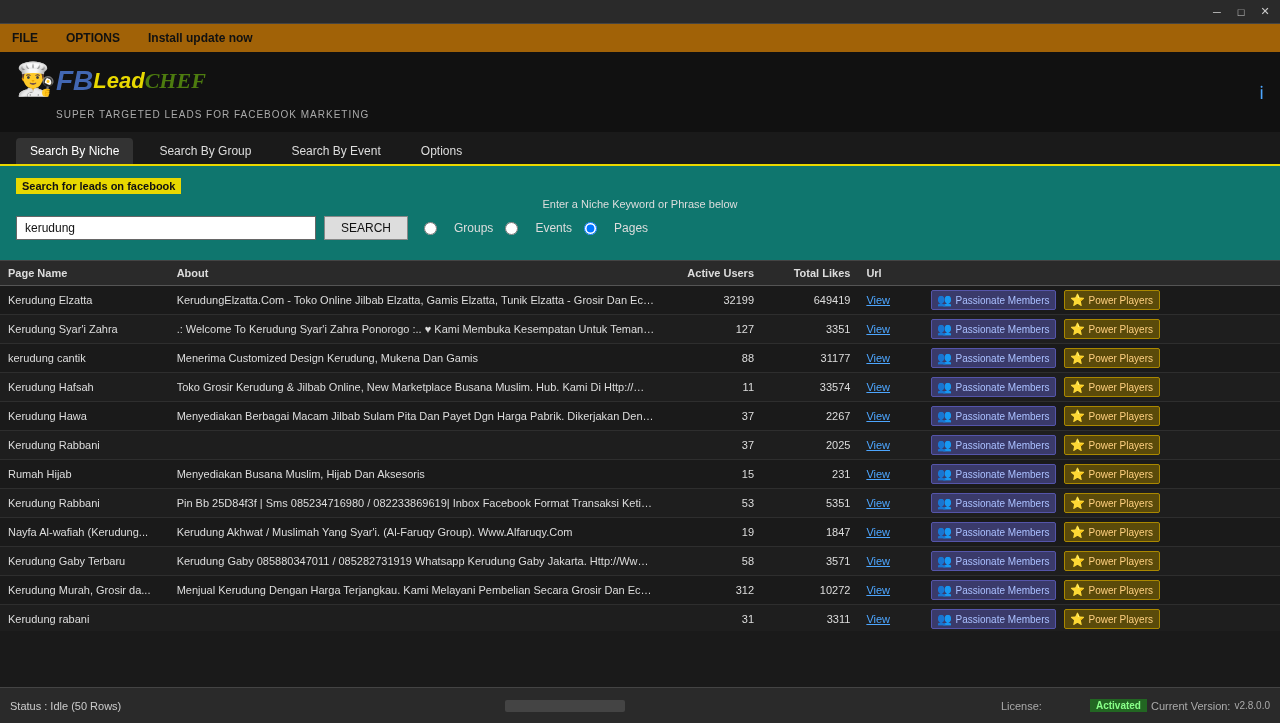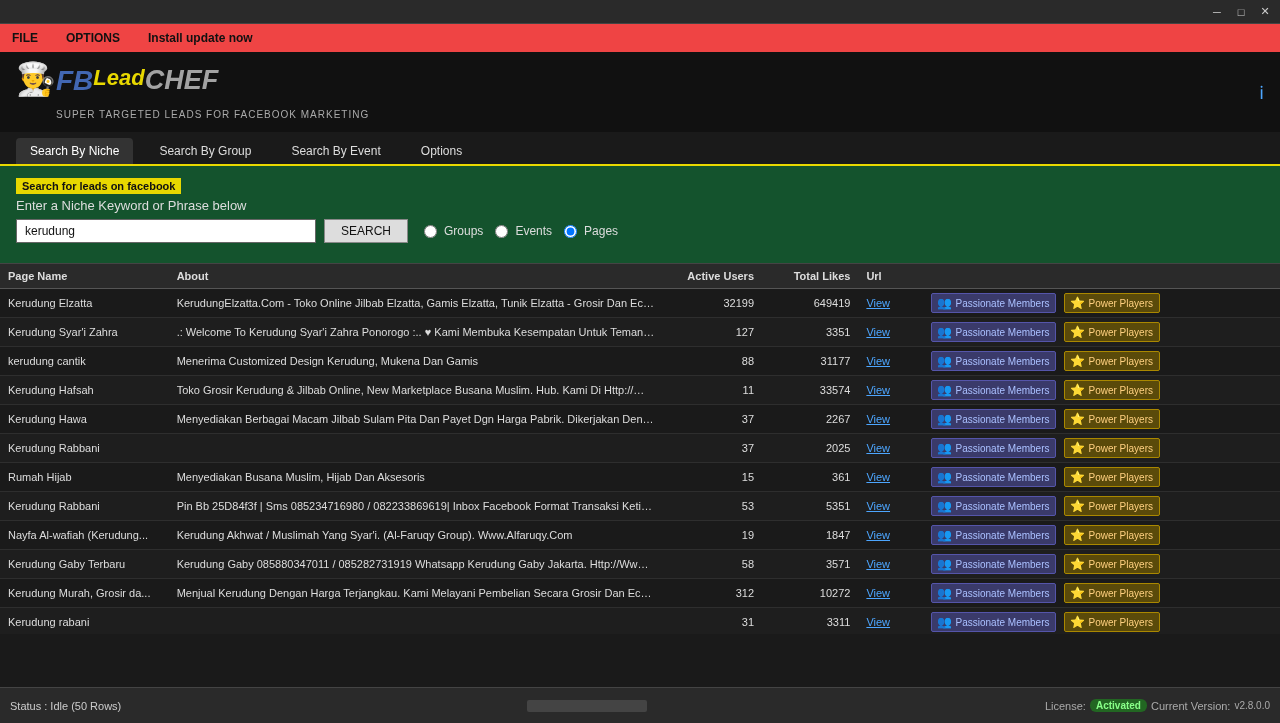--- a/index.html
+++ b/index.html
@@ -30,21 +30,21 @@
       align-items: center;
       justify-content: center;
       color: #ccc;
       font-size: 11px;
       cursor: pointer;
       margin-left: 2px;
     }
 
     
     #menu-bar {
-      background: #ef4444;
+      background: #a16207;
       height: 28px;
       display: flex;
       align-items: center;
       padding: 0 8px;
       gap: 20px;
     }
     .menu-item {
       color: #111;
       font-size: 12px;
       font-weight: 600;
@@ -73,41 +73,42 @@
       font-weight: 900;
       font-style: italic;
     }
     .logo-text-lead {
       color: #e8d800;
       font-size: 22px;
       font-weight: 900;
       font-style: italic;
     }
     .logo-text-chef {
-      color: #a3a3a3;
-      font-size: 27px;
+      color: #4d7c0f;
+      font-size: 22px;
       font-weight: 900;
       font-style: italic;
+      font-family: Liberation Serif, serif;
     }
     .logo-sub {
       color: #aaa;
       font-size: 10px;
       letter-spacing: 1px;
       text-transform: uppercase;
       display: block;
       margin-top: 12px;
     }
     .logo-wrapper {
       display: flex;
       flex-direction: column;
       margin-left: 40px;
     }
     .logo-main-line {
       display: flex;
-      align-items: flex-start;
+      align-items: center;
     }
     .info-icon {
       position: absolute;
       right: 16px;
       top: 50%;
       transform: translateY(-50%);
       color: #4da6ff;
       font-size: 18px;
       cursor: pointer;
     }
@@ -124,36 +125,37 @@
       color: #ddd;
       font-size: 12px;
       padding: 6px 14px;
       cursor: pointer;
       border-radius: 4px 4px 0 0;
     }
     .nav-tab.active { background: #333; color: #fff; }
 
     
     #search-section {
-      background: #14532d;
+      background: #0f766e;
       padding: 12px 16px;
     }
     .search-label {
       background: #e8d800;
       color: #111;
       font-size: 11px;
       font-weight: 700;
       padding: 2px 6px;
       display: inline-block;
       margin-bottom: 4px;
     }
     .search-subtitle {
       color: #ddd;
-      font-size: 13px;
+      font-size: 11px;
       margin-bottom: 6px;
+      text-align: center;
     }
     .search-input-row {
       display: flex;
       align-items: center;
       gap: 8px;
       margin-bottom: 8px;
     }
     #search-input-field {
       background: #fff;
       color: #111;
@@ -174,21 +176,21 @@
     }
     .radio-group {
       display: flex;
       gap: 12px;
       align-items: center;
       margin-left: 8px;
     }
     .radio-item {
       display: flex;
       align-items: center;
-      gap: 7px;
+      gap: 17px;
       color: #ddd;
       font-size: 12px;
       cursor: pointer;
     }
     .radio-item input { cursor: pointer; }
 
     
     .divider {
       border: none;
       border-top: 1px solid #444;
@@ -304,23 +306,24 @@
       overflow: hidden;
     }
     .progress-fill {
       height: 100%;
       background: #e8d800;
     }
     .license-badge {
       background: #226622;
       color: #88ff88;
       padding: 1px 6px;
-      border-radius: 6px;
+      border-radius: 0;
       font-size: 10px;
       font-weight: 600;
+      margin-left: 44px;
     }
     .version-text { color: #aaa; font-size: 10px; }
 
     #main-content {
       display: flex;
       flex-direction: column;
       height: calc(723px - 24px - 28px - 80px);
     }
   </style>
 </head>
@@ -498,21 +501,21 @@
       <button class="action-btn btn-power">
         <span class="btn-icon">⭐</span>
         <span>Power Players</span>
       </button>
     </td>
   </tr>
             <tr>
     <td class="name-col" title="Rumah Hijab">Rumah Hijab</td>
     <td class="about-col" title="Menyediakan Busana Muslim, Hijab Dan Aksesoris" style="max-width:400px;overflow:hidden;text-overflow:ellipsis;white-space:nowrap">Menyediakan Busana Muslim, Hijab Dan Aksesoris</td>
     <td class="num-col">15</td>
-    <td class="num-col">361</td>
+    <td class="num-col">231</td>
     <td class="url-col"><span class="view-link">View</span></td>
     <td class="action-col">
       <button class="action-btn btn-passionate">
         <span class="btn-icon">👥</span>
         <span>Passionate Members</span>
       </button>
       <button class="action-btn btn-power">
         <span class="btn-icon">⭐</span>
         <span>Power Players</span>
       </button>

